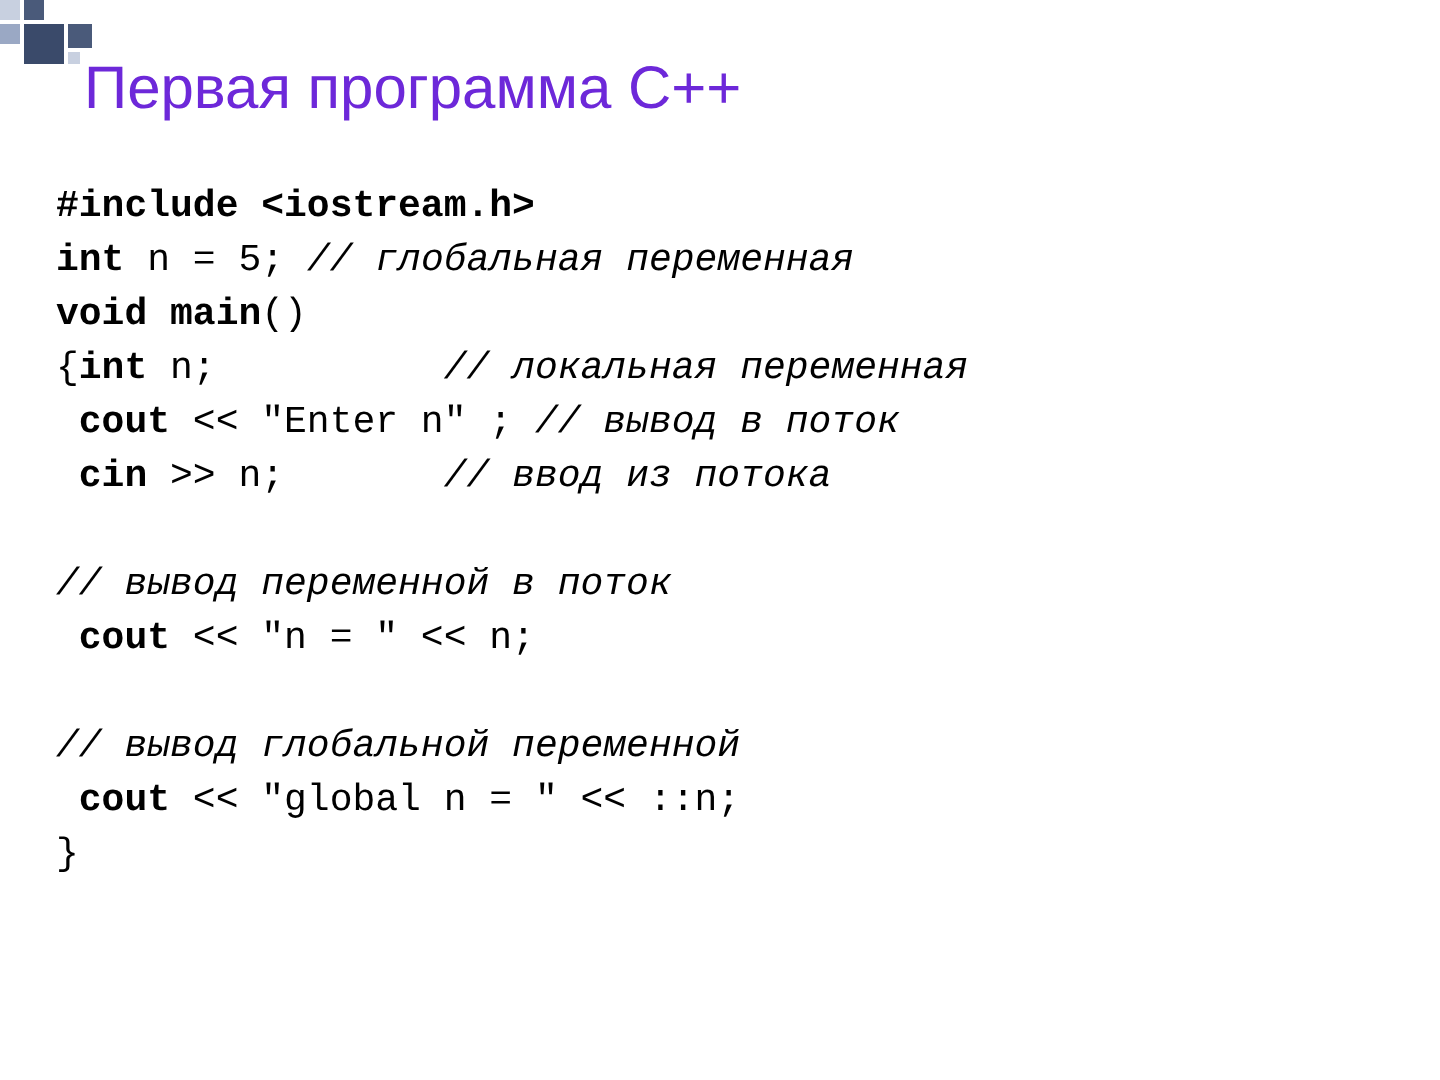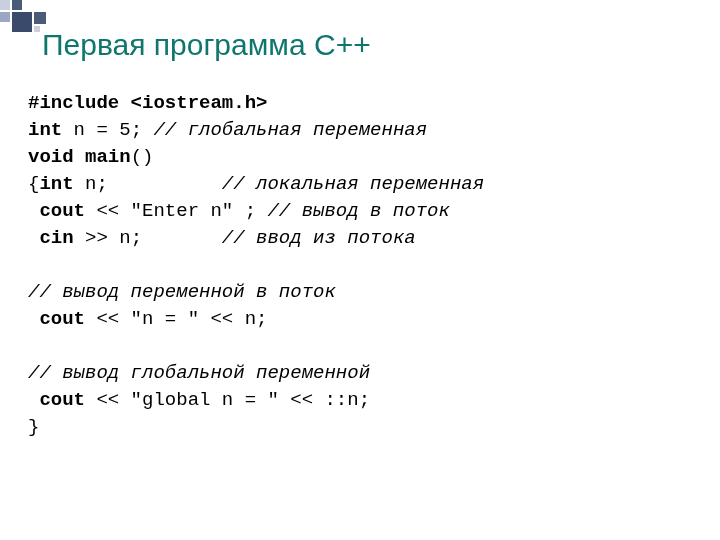--- a/index.html
+++ b/index.html
@@ -21,21 +21,21 @@
   }
   .corner-deco .sq {
     position: absolute;
     background: #b8c4d8;
   }
   .title {
     position: absolute;
     top: 28px;
     left: 42px;
     font-size: 30px;
-    color: #0f766e;
+    color: #6d28d9;
     font-family: Arial, sans-serif;
   }
   .code-block {
     position: absolute;
     top: 90px;
     left: 28px;
     font-family: "Courier New", monospace;
     font-size: 19px;
     line-height: 27px;
     color: #000000;

